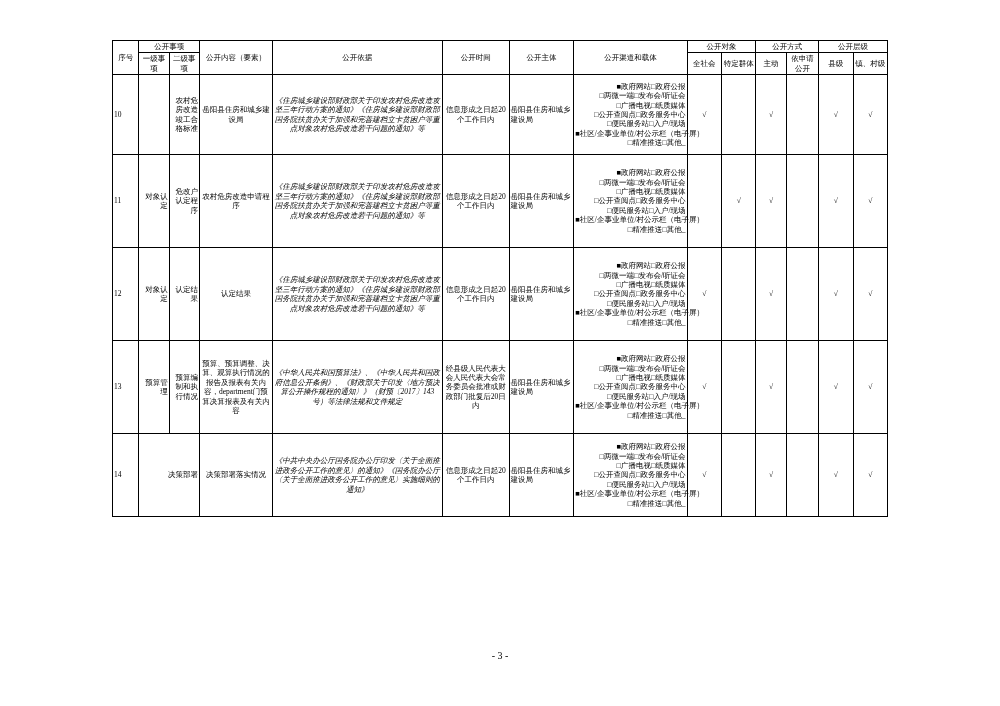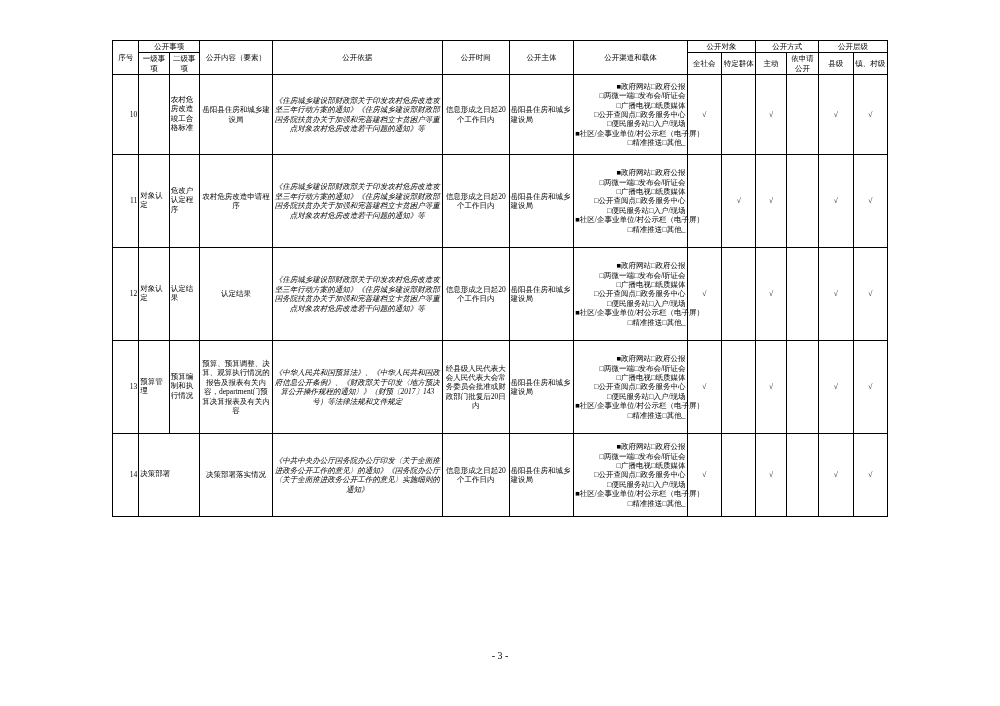--- a/index.html
+++ b/index.html
@@ -64,27 +64,26 @@
     text-align: left;
     font-size: 7.6px;
     line-height: 1.4;
   }
   .cell-content {
     text-align: center;
     font-size: 7.6px;
     line-height: 1.4;
   }
   .cell-matter {
-    text-align: left;
+    text-align: right;
     font-size: 7.6px;
     line-height: 1.4;
-    font-family: Liberation Mono, monospace;
   }
   .cell-no {
-    text-align: right;
+    text-align: left;
     font-size: 8px;
   }
   .channels {
     text-align: right;
     font-size: 7px;
     line-height: 1.45;
     padding: 3px 3px 3px 4px;
   }
   .channels div {
     white-space: nowrap;

